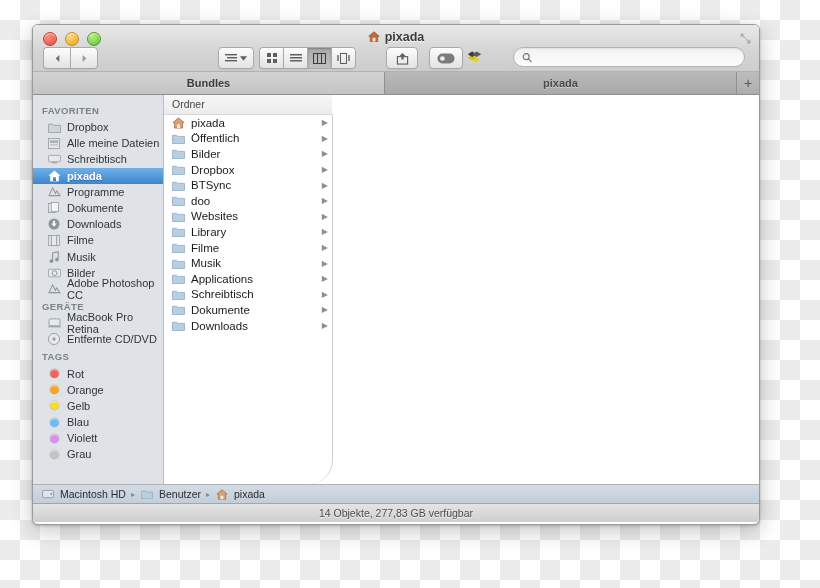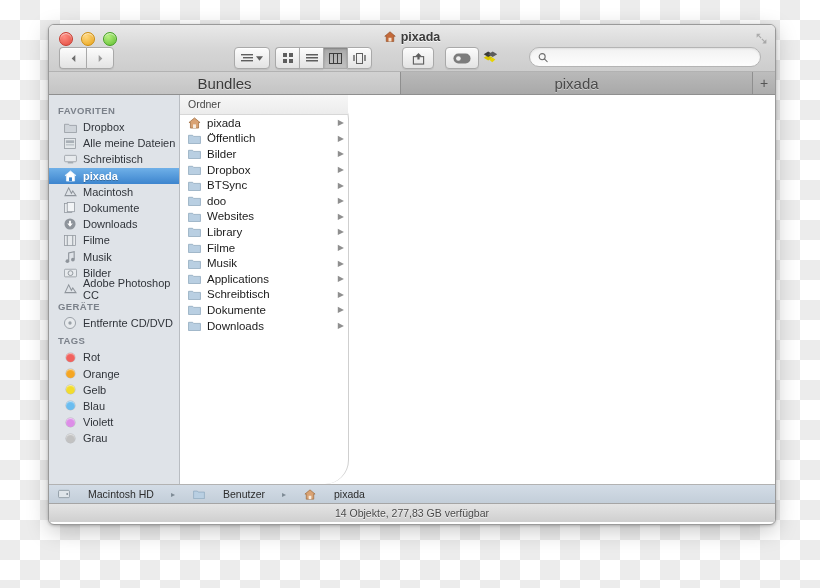--- a/index.html
+++ b/index.html
@@ -7,21 +7,21 @@
     width:820px;height:588px;overflow:hidden;
     font-family:"Liberation Sans","DejaVu Sans",sans-serif;
     background-color:#ffffff;
     background-image:
       linear-gradient(45deg,#ececec 25%,transparent 25%,transparent 75%,#ececec 75%),
       linear-gradient(45deg,#ececec 25%,transparent 25%,transparent 75%,#ececec 75%);
     background-size:40px 40px;
     background-position:0 0,20px 20px;
   }
   .window{
-    position:absolute;left:48px;top:24px;width:726px;height:499px;
+    position:absolute;left:32px;top:24px;width:726px;height:499px;
     border-radius:6px;
     box-shadow:0 6px 22px rgba(0,0,0,0.22),0 1px 3px rgba(0,0,0,0.2);
     overflow:hidden;background:#fff;
     border:1px solid #9a9a9a;
   }
   
   .toolbar{
     position:relative;height:46px;
     background:linear-gradient(to bottom,#e9e9e9 0%,#d6d6d6 52%,#cdcdcd 100%);
     border-bottom:1px solid #b2b2b2;
@@ -68,21 +68,21 @@
   .search input{border:none;outline:none;background:transparent;font-size:11px;width:100%;
     font-family:"Liberation Sans",sans-serif;color:#333;}
   
   .tabbar{
     display:flex;height:22px;
     background:linear-gradient(to bottom,#b9b9b9,#a9a9a9);
     border-bottom:1px solid #8f8f8f;
   }
   .tab{
     flex:1;display:flex;align-items:center;justify-content:center;
-    font-size:15px;font-weight:normal;color:#4a4a4a;
+    font-size:11px;font-weight:bold;color:#4a4a4a;
     border-right:1px solid #8f8f8f;
     text-shadow:0 1px 0 rgba(255,255,255,.4);
   }
   .tab.active{background:linear-gradient(to bottom,#d2d2d2,#c4c4c4);color:#3a3a3a;}
   .tabadd{
     width:22px;display:flex;align-items:center;justify-content:center;
     font-size:14px;color:#555;background:linear-gradient(to bottom,#bdbdbd,#adadad);
   }
   
   .body{display:flex;height:389px;}
@@ -104,21 +104,21 @@
   .cols{flex:1;display:flex;background:#fff;}
   .col1{width:169px;box-sizing:border-box;border-right:1px solid #cfcfcf;background:#fff;border-radius:24px;}
   .colhead{height:16px;font-size:10.5px;color:#474747;padding:3px 0 0 8px;
     background:linear-gradient(to bottom,#f7f7f7,#ececec);border-bottom:1px solid #d7d7d7;}
   .frow{display:flex;align-items:center;height:15.6px;padding:0 4px 0 7px;font-size:11.5px;color:#1b1b1b;gap:6px;}
   .frow .nm{flex:1;white-space:nowrap;overflow:hidden;}
   .tri{color:#8f8f8f;font-size:8px;}
   .col2{flex:1;background:#fff;}
   
   .pathbar{
-    height:18px;display:flex;align-items:center;gap:17px;padding-left:8px;
+    height:18px;display:flex;align-items:center;gap:5px;padding-left:8px;
     background:linear-gradient(to bottom,#d3dce6,#c3ced9);
     border-top:1px solid #b2b2b2;border-bottom:1px solid #a5a5a5;
     font-size:10.5px;color:#2c2c2c;
   }
   .sep{color:#7d8a95;font-size:8px;}
   .statusbar{
     height:18px;display:flex;align-items:center;justify-content:center;
     background:linear-gradient(to bottom,#e4e4e4,#cfcfcf);
     font-size:10.5px;color:#4a4a4a;text-shadow:0 1px 0 rgba(255,255,255,.7);
   }
@@ -287,21 +287,21 @@
             </svg>
           </span>
         <span>pixada</span>
       </div>
       <div class="srow">
         <span class="sico">
           <svg width="13" height="11" viewBox="0 0 14 12">
               <path d="M1 10.5L5 2l3 6 1.5-2.5L13 10.5z" fill="none" stroke="#8e949b" stroke-width="1.1"></path>
             </svg>
           </span>
-        <span>Macintosh</span>
+        <span>Programme</span>
       </div>
       <div class="srow">
         <span class="sico">
           <svg width="12" height="12" viewBox="0 0 13 13">
               <rect x="0.5" y="1.5" width="8" height="10" fill="#e7eaed" stroke="#8e949b" stroke-width="0.8"></rect>
               <rect x="3.5" y="0.5" width="8" height="10" fill="#f2f4f6" stroke="#8e949b" stroke-width="0.8"></rect>
             </svg>
           </span>
         <span>Dokumente</span>
       </div>
@@ -346,20 +346,29 @@
       <div class="srow">
         <span class="sico">
           <svg width="13" height="11" viewBox="0 0 14 12">
               <path d="M1 10.5L5 2l3 6 1.5-2.5L13 10.5z" fill="none" stroke="#8e949b" stroke-width="1.1"></path>
             </svg>
           </span>
         <span>Adobe Photoshop CC</span>
       </div>
 
       <div class="sec">GERÄTE</div>
+      <div class="srow">
+        <span class="sico">
+          <svg width="13" height="10" viewBox="0 0 14 11">
+              <rect x="1" y="1" width="12" height="7.5" rx="1" fill="#e7eaed" stroke="#8e949b" stroke-width="0.9"></rect>
+              <rect x="0" y="9" width="14" height="1.3" fill="#9aa1a8"></rect>
+            </svg>
+          </span>
+        <span>MacBook Pro Retina</span>
+      </div>
       <div class="srow">
         <span class="sico">
           <svg width="12" height="12" viewBox="0 0 13 13">
               <circle cx="6.5" cy="6.5" r="6" fill="#e7eaed" stroke="#8e949b" stroke-width="0.9"></circle>
               <circle cx="6.5" cy="6.5" r="1.8" fill="#9aa1a8"></circle>
             </svg>
           </span>
         <span>Entfernte CD/DVD</span>
       </div>
 

